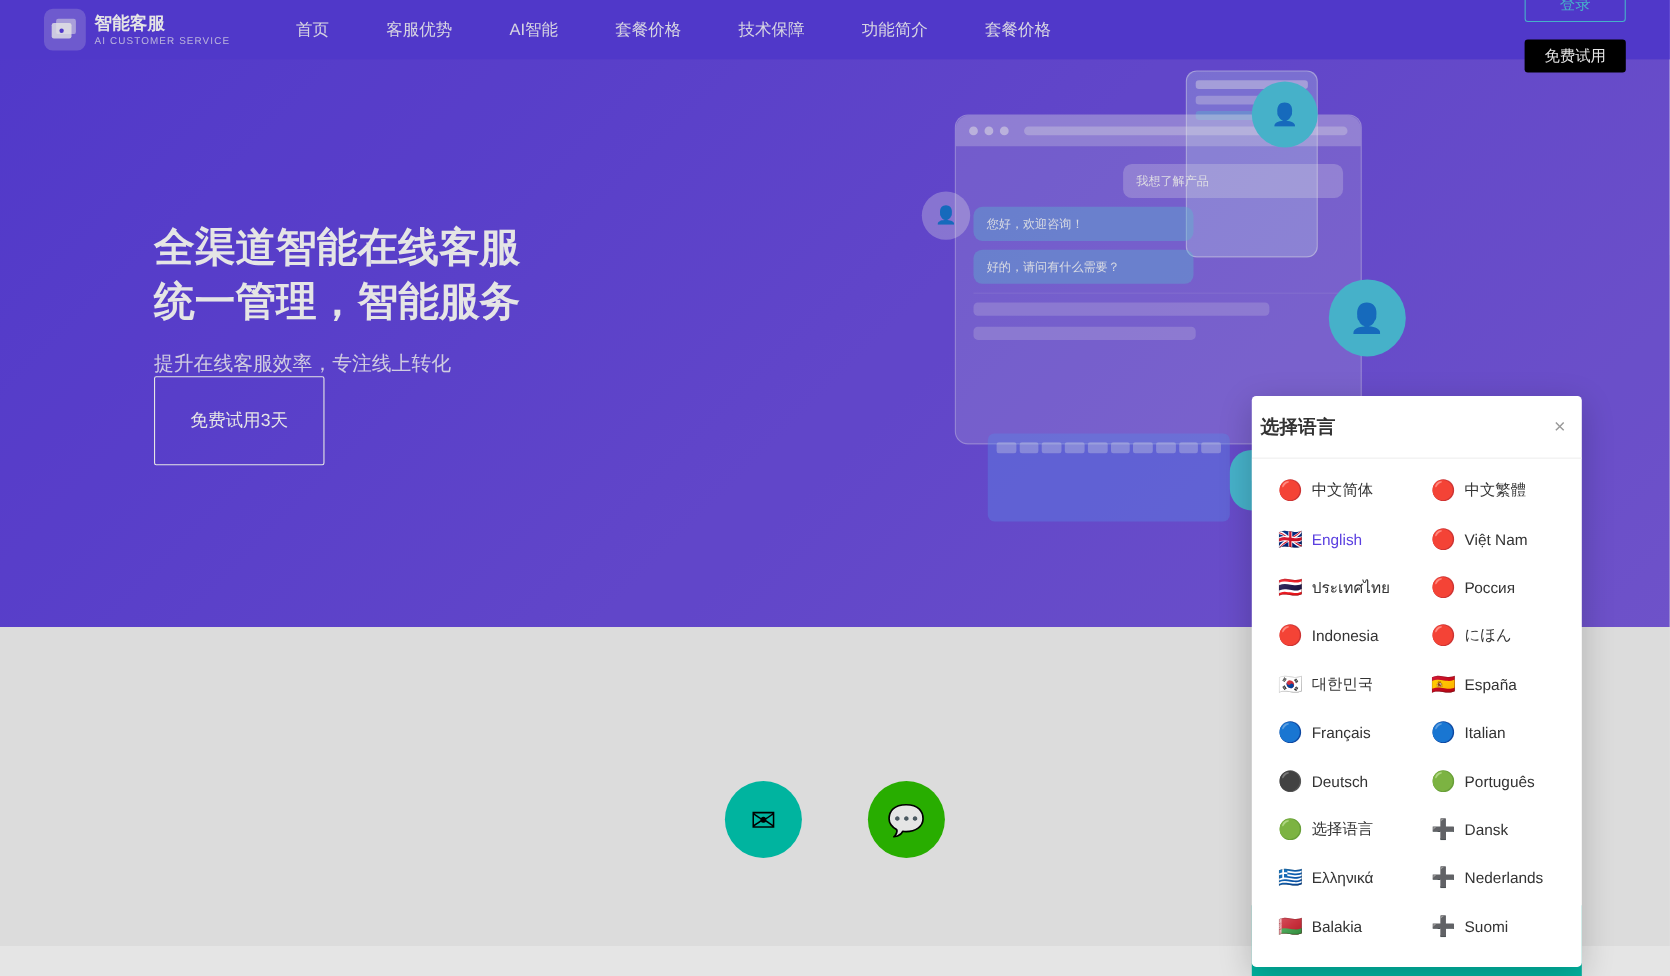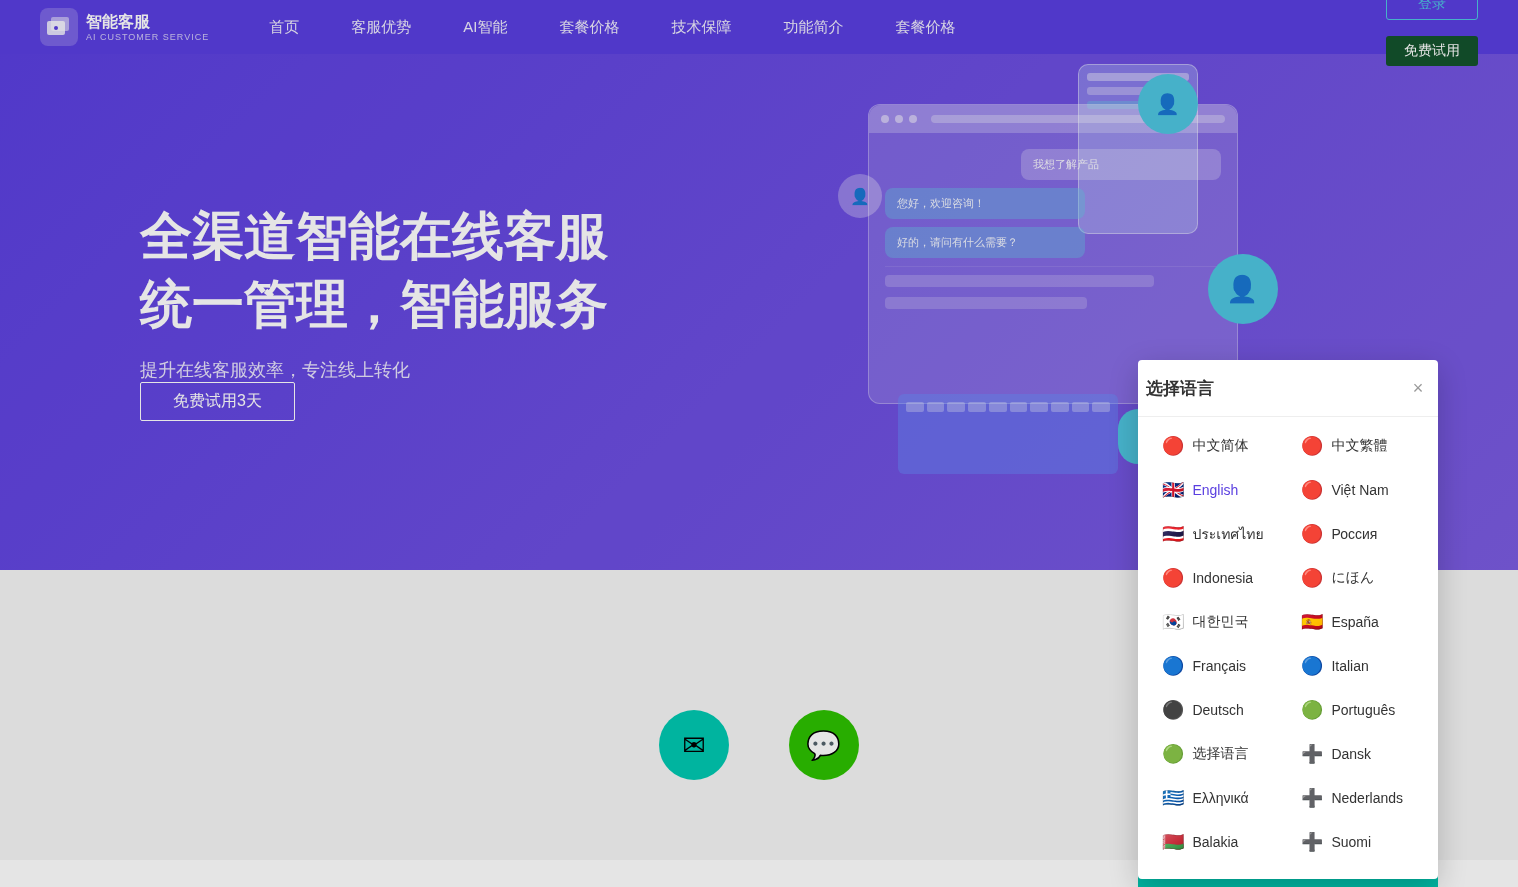--- a/index.html
+++ b/index.html
@@ -22,35 +22,35 @@
     .logo-text { color: white; font-size: 16px; font-weight: bold; line-height: 1.2; }
     .logo-sub { color: rgba(255,255,255,0.7); font-size: 9px; letter-spacing: 1px; }
     .nav-links { display: flex; gap: 52px; flex: 1; }
     .nav-link { color: rgba(255,255,255,0.9); font-size: 15px; cursor: pointer; text-decoration: none; }
     .nav-actions { display: flex; gap: 16px; flex-direction: column; }
     .btn-login {
       padding: 6px 24px; border: 1px solid #4fc6e0; color: #4fc6e0;
       background: transparent; border-radius: 3px; cursor: pointer; font-size: 14px;
     }
     .btn-trial {
-      padding: 6px 18px; background: #14532d; color: white;
+      padding: 6px 18px; background: #000000; color: white;
       border: none; border-radius: 3px; cursor: pointer; font-size: 14px;
     }
 
     
     .hero {
       background: linear-gradient(135deg, #5a3fe0 0%, #6b4de0 50%, #7b5ce0 100%);
       min-height: 570px; padding-top: 54px;
       display: flex; align-items: center; position: relative; overflow: hidden;
     }
     .hero-content { padding: 60px 0 60px 140px; z-index: 2; }
-    .hero-title { font-size: 52px; font-weight: bold; color: white; line-height: 1.3; margin-bottom: 20px; }
+    .hero-title { font-size: 37px; font-weight: bold; color: white; line-height: 1.3; margin-bottom: 20px; }
     .hero-subtitle { font-size: 18px; color: rgba(255,255,255,0.85); }
     .btn-free-trial {
-      display: inline-block; padding: 8px 32px;
+      display: inline-block; padding: 29px 32px;
       border: 1.5px solid white; color: white; background: transparent;
       font-size: 16px; cursor: pointer; border-radius: 2px;
     }
 
     
     .hero-illustration {
       position: absolute; right: 300px; top: 54px;
       width: 400px; height: 440px;
     }
     .illus-browser {

